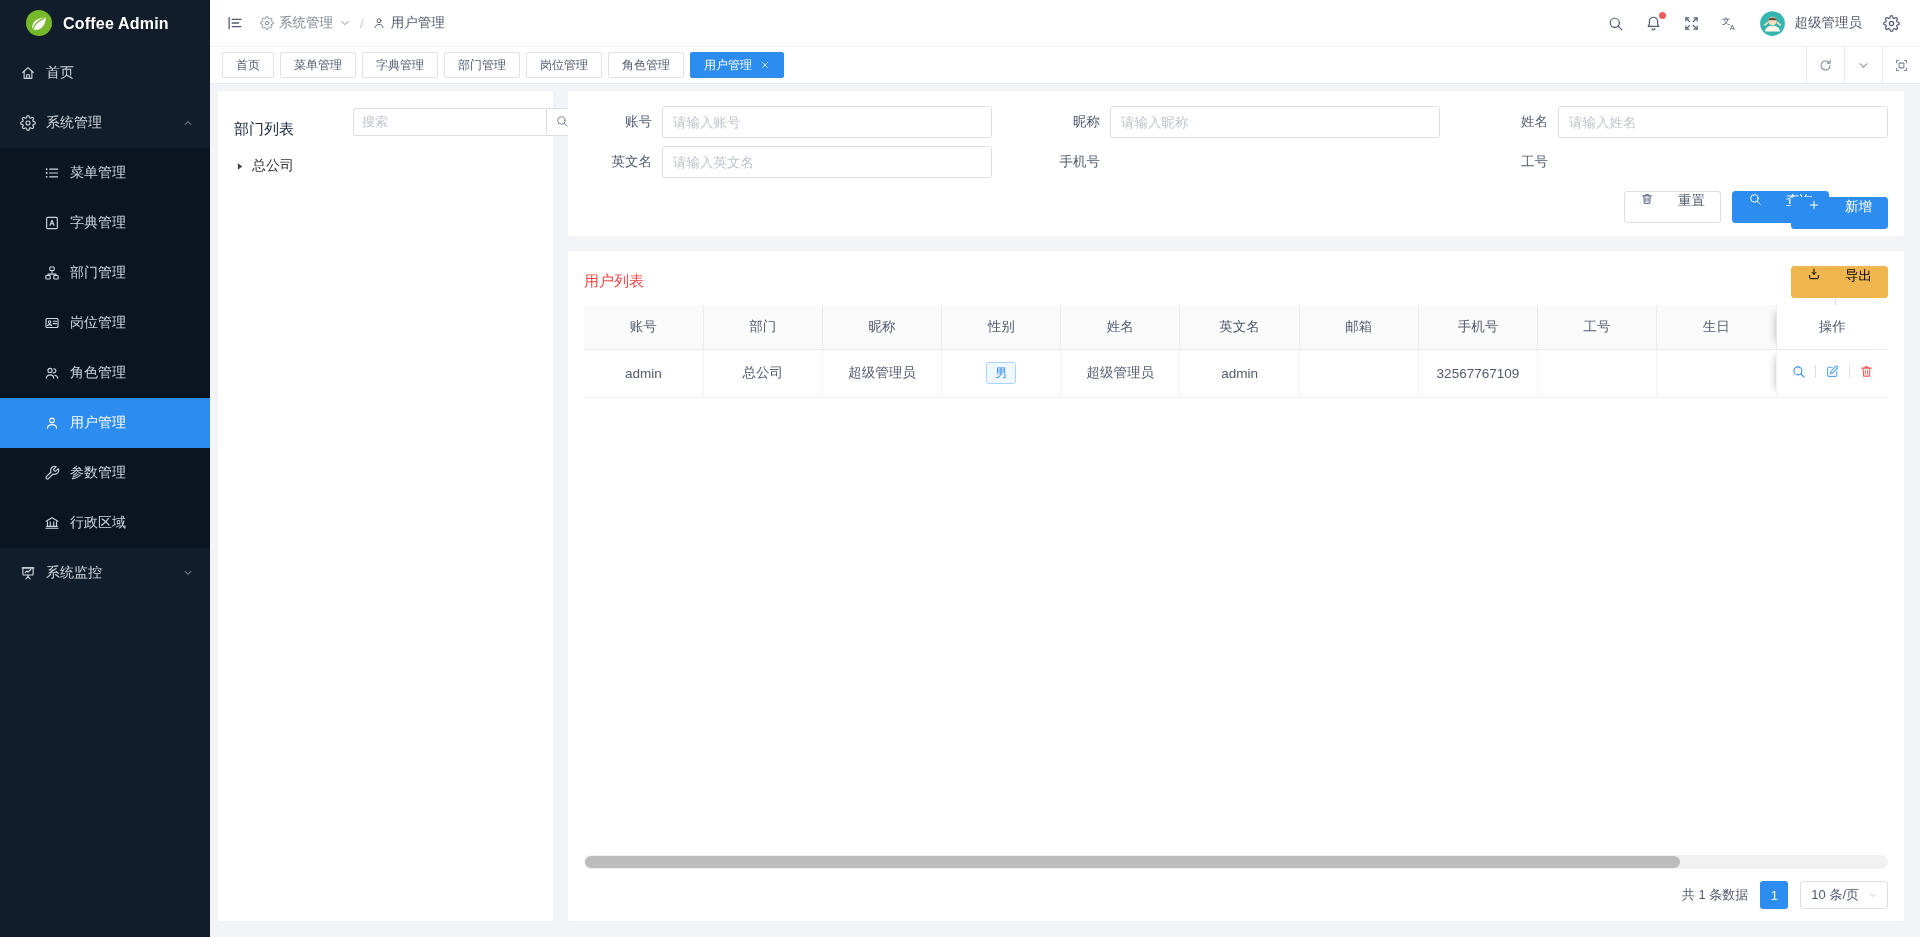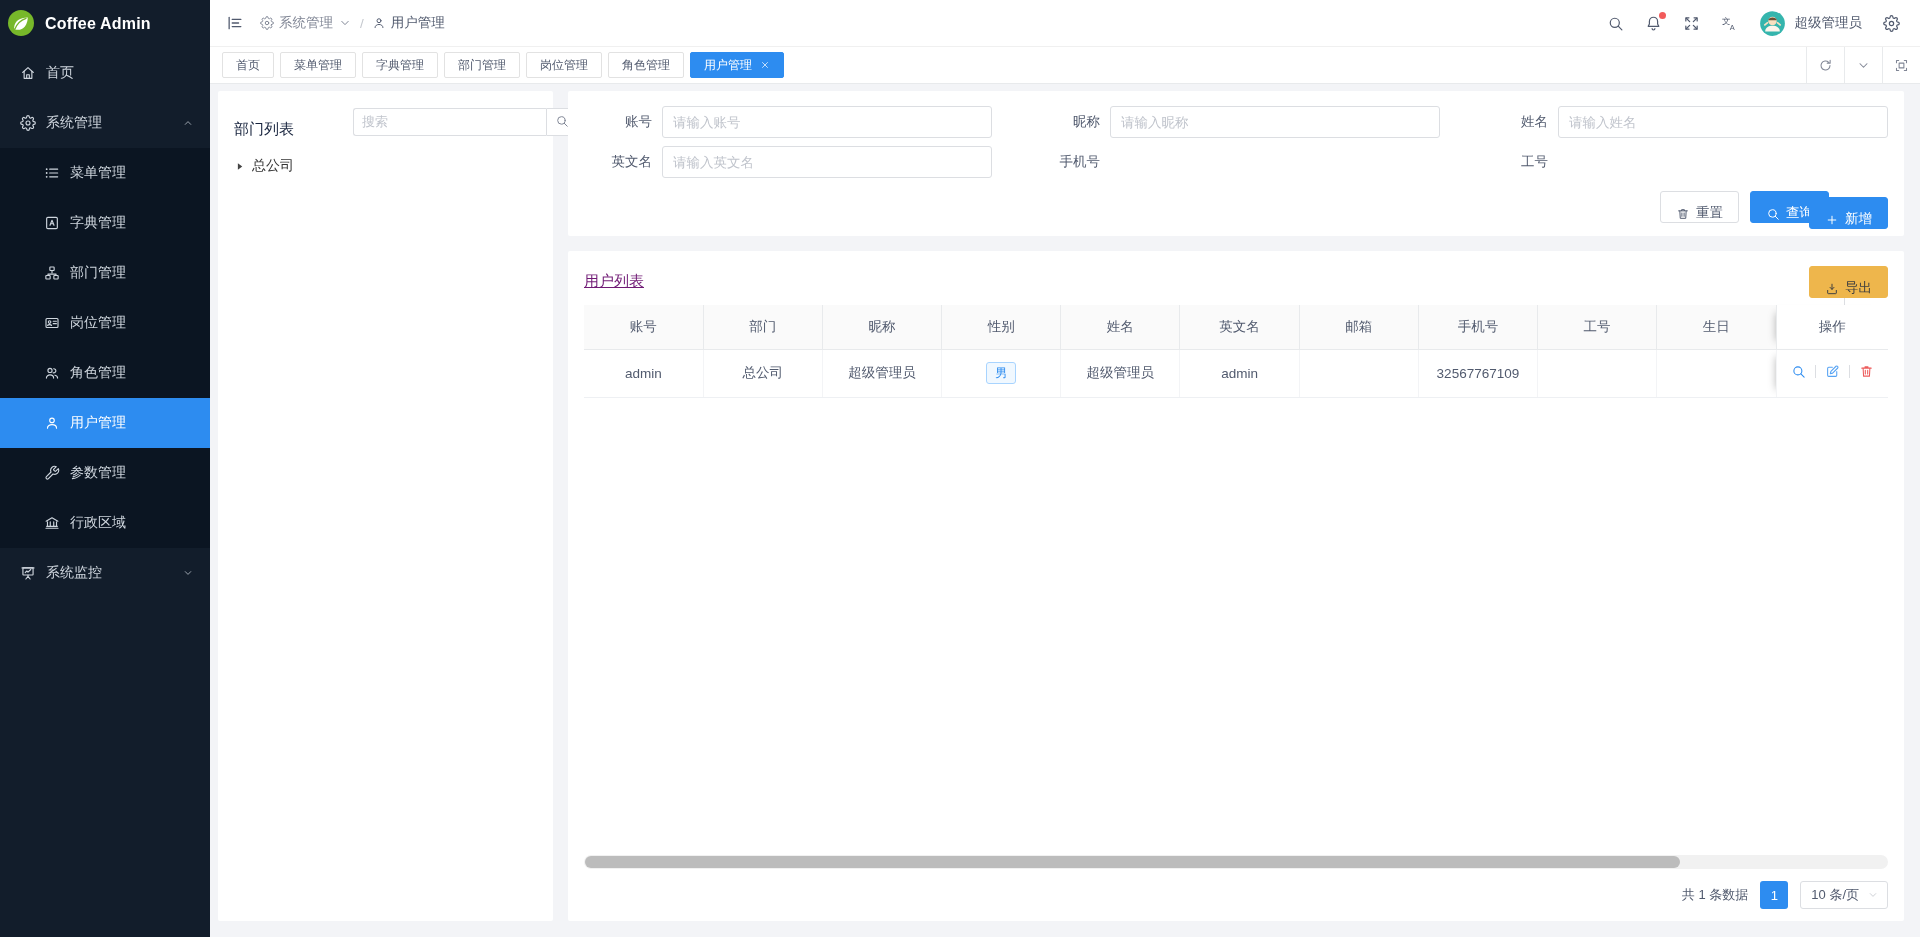--- a/index.html
+++ b/index.html
@@ -3,21 +3,21 @@
 <meta charset="utf-8">
 <style>
   * { margin:0; padding:0; box-sizing:border-box; }
   html,body { width:1920px; height:937px; overflow:hidden; }
   body { font-family:"Liberation Sans","DejaVu Sans",sans-serif; font-size:14px; color:#515a6e; background:#f3f4f7; }
   .ic { width:1em; height:1em; fill:none; stroke:currentColor; stroke-width:1.7; stroke-linecap:round; stroke-linejoin:round; vertical-align:-0.14em; }
   #app { display:flex; width:1920px; height:937px; }
 
   
   .sidebar { width:210px; height:100%; background:var(--sidebar-bg); flex:none; display:flex; flex-direction:column; }
-  .brand { height:48px; display:flex; align-items:center; padding-left:6px; gap:9px; background:var(--sidebar-bg); }
+  .brand { height:48px; display:flex; align-items:center; padding-left:24px; gap:9px; background:var(--sidebar-bg); }
   .brand .logo { font-size:30px; }
   .brand .brand-name { color:#fff; font-size:16px; font-weight:bold; letter-spacing:.2px; }
   .sb-item { height:50px; display:flex; align-items:center; color:#cfd6de; cursor:pointer; font-size:14px; position:relative; }
   .sb-top { padding-left:20px; background:var(--sidebar-bg); }
   .sb-sub { padding-left:44px; background:var(--sidebar-sub-bg); }
   .sb-item .sb-ic { font-size:16px; margin-right:10px; flex:none; }
   .sb-item .sb-arrow { font-size:12px; position:absolute; right:16px; opacity:.85; }
   .sb-item.active { background:var(--primary); color:#fff; }
 
   
@@ -64,31 +64,31 @@
 
   
   .right-col { flex:1; display:flex; flex-direction:column; gap:15px; min-width:0; }
   .search-card { height:145px; flex:none; padding:15px 16px 0; }
   .form-grid { display:grid; grid-template-columns:1fr 1fr 1fr; column-gap:40px; row-gap:8px; }
   .field { display:flex; align-items:center; }
   .field label { width:78px; text-align:right; padding-right:10px; font-size:13.5px; color:#515a6e; flex:none; }
   .field input { flex:1; min-width:0; height:32px; border:1px solid #dcdee2; border-radius:3px; padding:0 10px; font-size:13.5px; color:#515a6e; outline:none; font-family:inherit; }
   .field input::placeholder { color:#c0c4cc; }
   .form-actions { display:flex; justify-content:flex-end; align-items:center; margin-top:13px; gap:11px; }
-  .btn { height:32px; padding:0 15px; border:1px solid #dcdee2; border-radius:3px; background:#fff; font-size:13.5px; color:#515a6e; cursor:pointer; display:inline-flex; align-items:flex-end; gap:6px; font-family:inherit; }
+  .btn { height:32px; padding:0 15px; border:1px solid #dcdee2; border-radius:3px; background:#fff; font-size:13.5px; color:#515a6e; cursor:pointer; display:inline-flex; align-items:flex-start; gap:24px; font-family:inherit; }
   .btn .ic { font-size:14px; }
   .btn.primary { background:var(--primary); border-color:var(--primary); color:#fff; }
-  .btn.warn { background:var(--export); border-color:var(--export); color:#404040;margin-top:37px; }
+  .btn.warn { background:var(--export); border-color:var(--export); color:#000000;margin-top:37px; }
   .collapse-link { color:var(--primary); font-size:13.5px; display:inline-flex; align-items:center; gap:4px; cursor:pointer; margin-left:5px; }
   .collapse-link .ic { font-size:12px; }
 
   
   .table-card { flex:1; padding:6px 16px 6px; display:flex; flex-direction:column; min-height:0; }
   .table-toolbar { height:48px; display:flex; align-items:center; justify-content:space-between; flex:none; }
-  .table-title { font-size:15px; color:#701a75;text-decoration:underline; }
+  .table-title { font-size:15px; color:#ef4444; }
   .toolbar-right { display:flex; align-items:center;flex-direction:column; }
   .toolbar-right .btn { margin-left:10px; }
   .tb-divider { width:1px; height:16px; background:#dcdee2; margin:0 14px 0 16px; }
   .tool-ic { font-size:17px; color:#515a6e; cursor:pointer; display:inline-flex; margin-left:15px; }
 
   table.grid { width:100%; border-collapse:collapse; table-layout:fixed; flex:none; }
   table.grid th { height:44px; background:#fafafa; font-size:13.5px; font-weight:500; color:#515a6e; border-right:1px solid #e8eaec; border-bottom:1px solid #e8eaec; text-align:center; }
   table.grid th:last-child { background:#fff; border-right:none; box-shadow:-8px 0 8px -8px rgba(0,0,0,.28); }
   table.grid td { height:48px; font-size:13.5px; color:#515a6e; text-align:center; border-right:1px solid #f3f4f6; border-bottom:1px solid #eef0f3; background:#fff; }
   table.grid td:last-child { border-right:none; box-shadow:-8px 0 8px -8px rgba(0,0,0,.28); }

